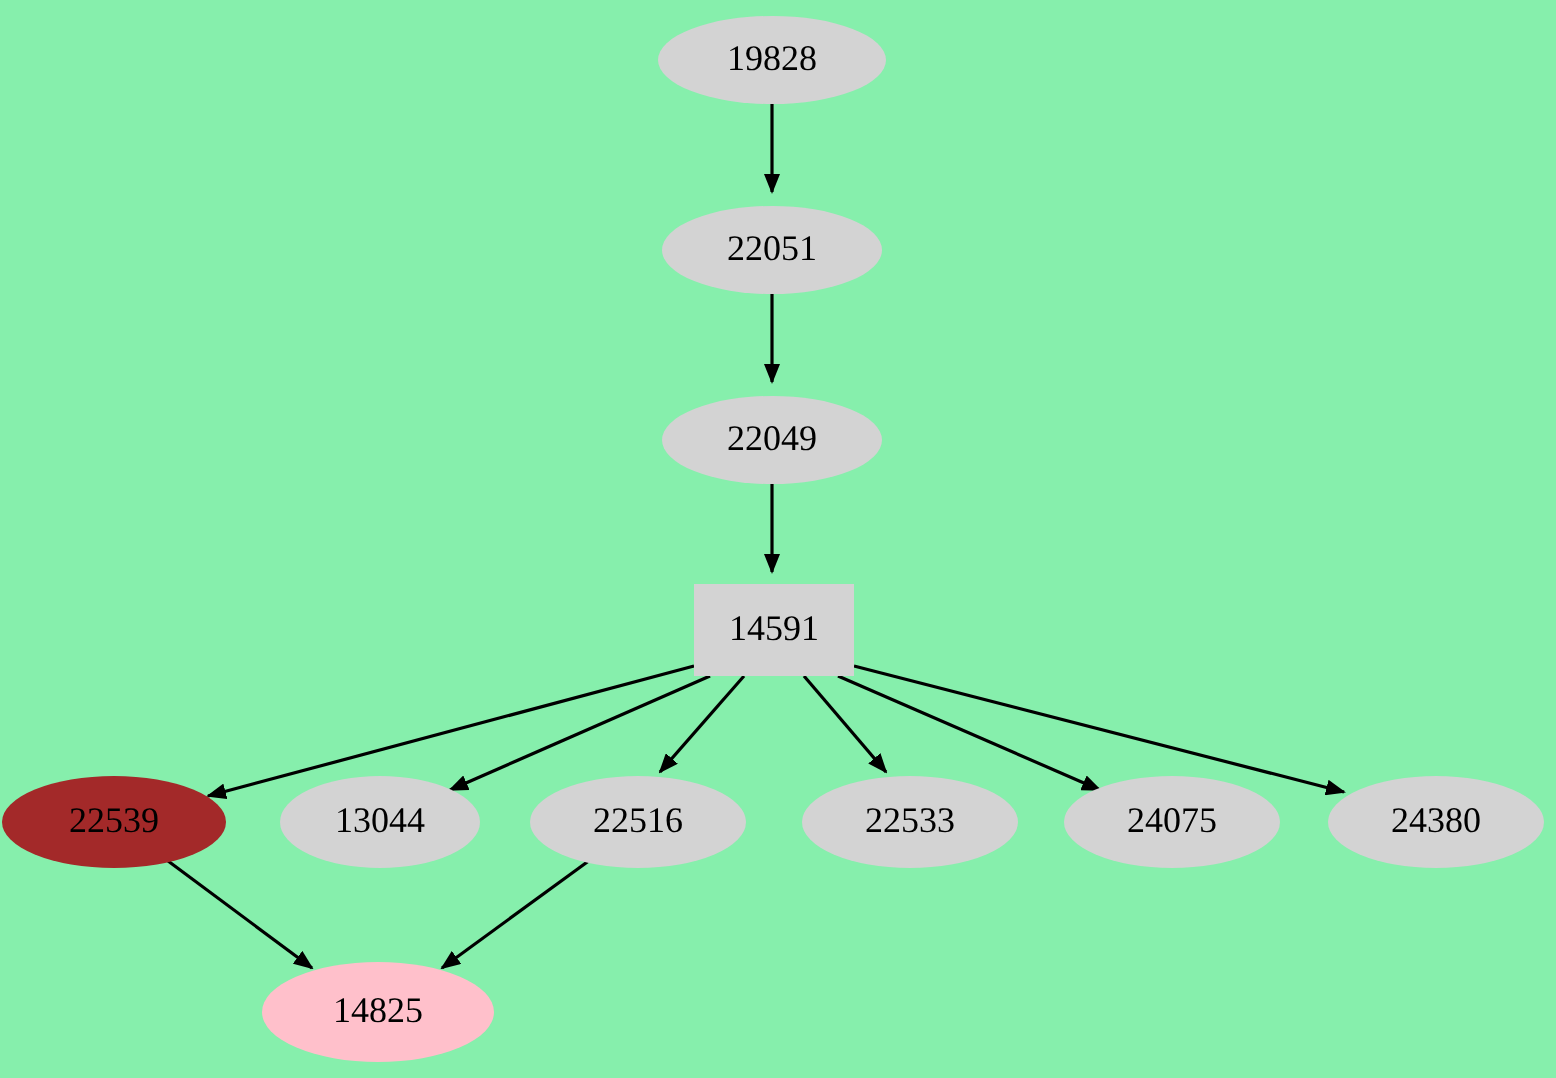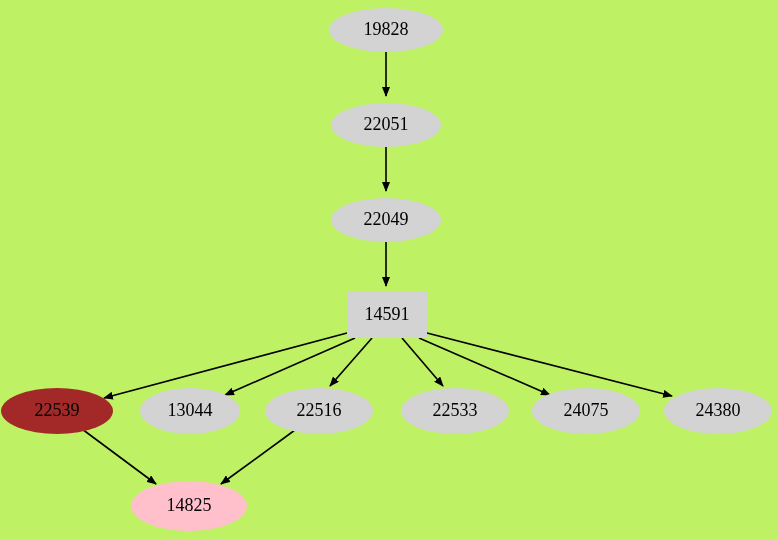--- a/index.html
+++ b/index.html
@@ -36,21 +36,21 @@
     stroke-width: 1.6px;
     fill: none;
   }
   .node-shape {
     stroke: none;
   }
 </style>
 </head>
 <body>
 
-<div id="graph-canvas" style="background: #bef264;">
+<div id="graph-canvas" style="background: #86efac;">
   <svg class="graph-svg" viewBox="0 0 778 539" xmlns="http://www.w3.org/2000/svg">
     <defs>
       <marker id="arrowhead" markerWidth="10" markerHeight="8" refX="9" refY="4" orient="auto" markerUnits="userSpaceOnUse">
         <path d="M0,0 L10,4 L0,8 z" fill="#000000"></path>
       </marker>
     </defs>
     <g id="edges-layer">
         <line x1="386" y1="52" x2="386" y2="96" class="edge-line" stroke="#000000" marker-end="url(#arrowhead)"></line>
         <line x1="386" y1="147" x2="386" y2="191" class="edge-line" stroke="#000000" marker-end="url(#arrowhead)"></line>
         <line x1="386" y1="242" x2="386" y2="286" class="edge-line" stroke="#000000" marker-end="url(#arrowhead)"></line>

